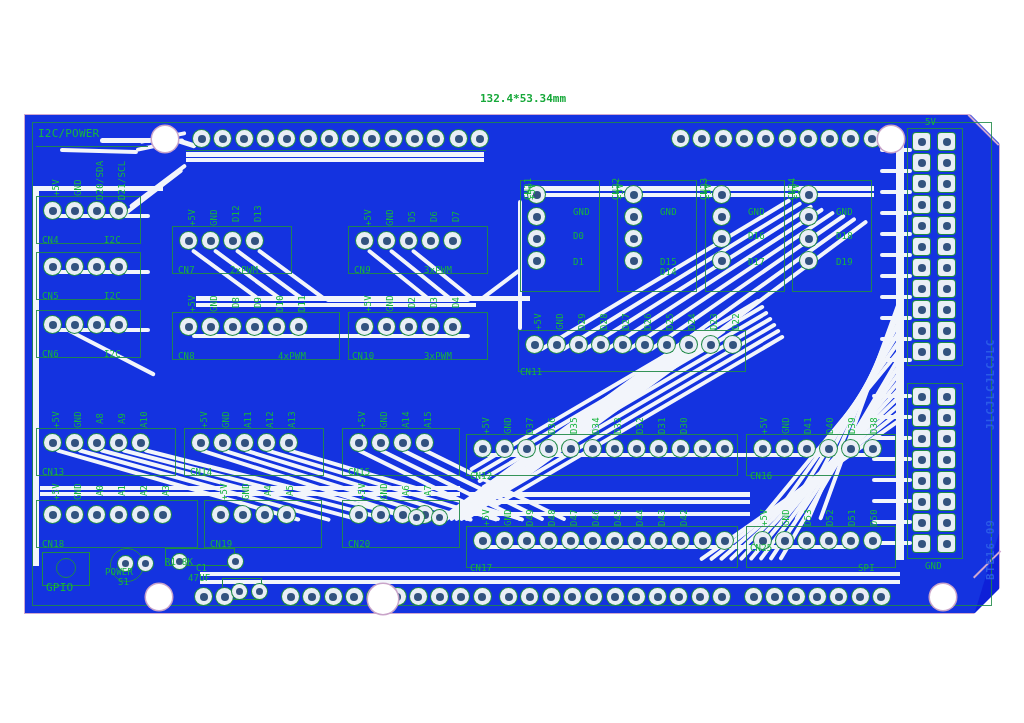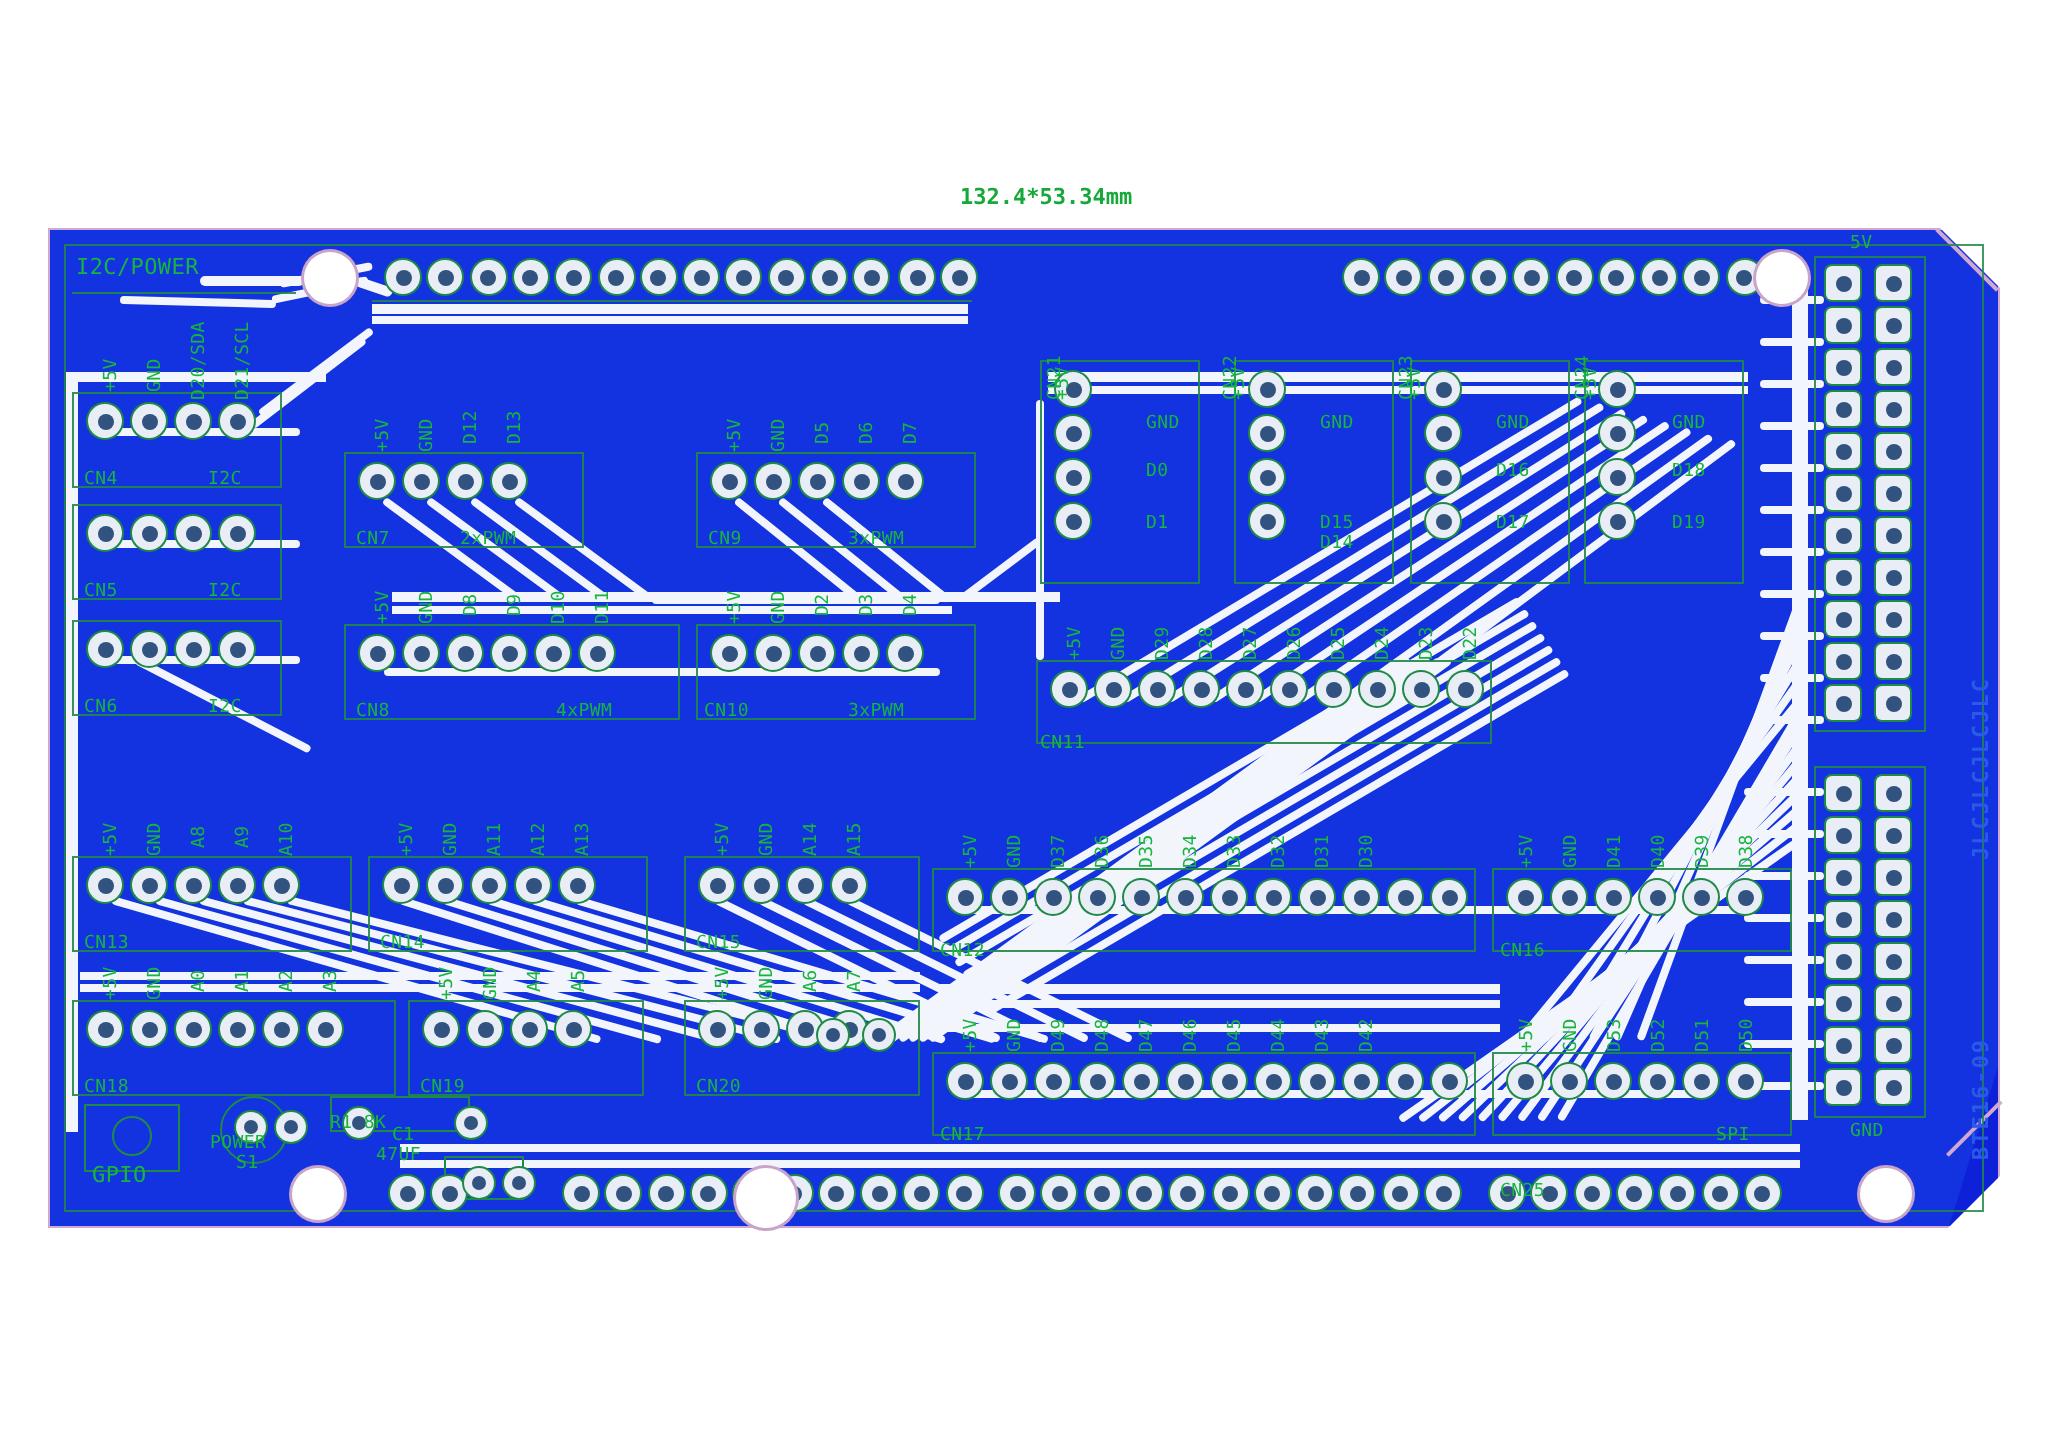--- a/index.html
+++ b/index.html
@@ -613,21 +613,21 @@
       <div class="lbl vert" style="left: 636px; top: 526px;">D44</div>
       <div class="lbl vert" style="left: 658px; top: 526px;">D43</div>
       <div class="lbl vert" style="left: 680px; top: 526px;">D42</div>
       <div class="lbl" style="left: 470px; top: 564px;">CN17</div>
       <div class="lbl vert" style="left: 760px; top: 526px;">+5V</div>
       <div class="lbl vert" style="left: 782px; top: 526px;">GND</div>
       <div class="lbl vert" style="left: 804px; top: 526px;">D53</div>
       <div class="lbl vert" style="left: 826px; top: 526px;">D52</div>
       <div class="lbl vert" style="left: 848px; top: 526px;">D51</div>
       <div class="lbl vert" style="left: 870px; top: 526px;">D50</div>
-      <div class="lbl" style="left: 750px; top: 592px;">CN25</div>
+      <div class="lbl" style="left: 750px; top: 544px;">CN25</div>
       <div class="lbl" style="left: 858px; top: 564px;">SPI</div>
       <div class="lbl" style="left: 925px; top: 118px;">5V</div>
       <div class="lbl" style="left: 925px; top: 562px;">GND</div>
       <div class="lbl big" style="left: 46px; top: 582px;">GPIO</div>
       <div class="lbl" style="left: 118px; top: 578px;">S1</div>
       <div class="lbl" style="left: 105px; top: 568px;">POWER</div>
       <div class="lbl" style="left: 165px; top: 558px;">R1  8K</div>
       <div class="lbl" style="left: 196px; top: 564px;">C1</div>
       <div class="lbl" style="left: 188px; top: 574px;">47UF</div>
     </div>

